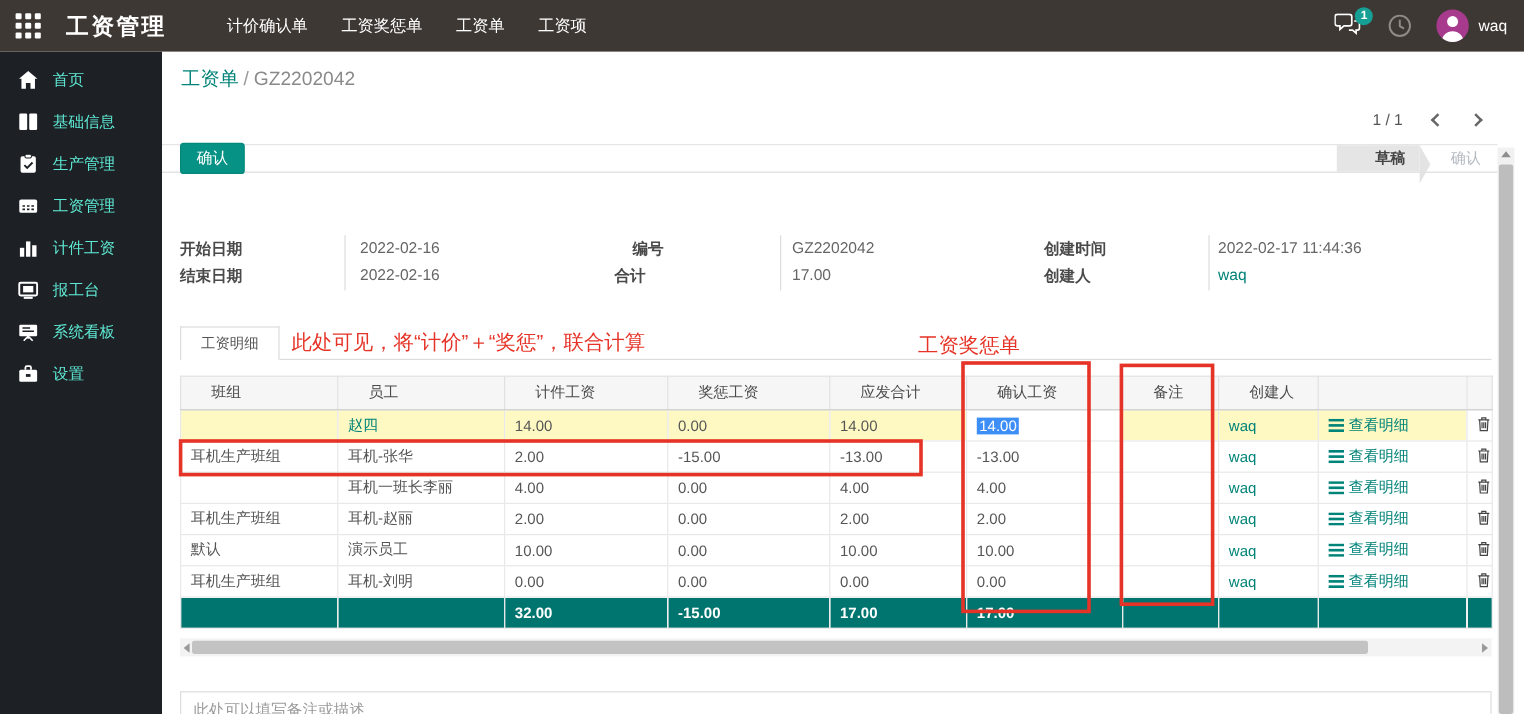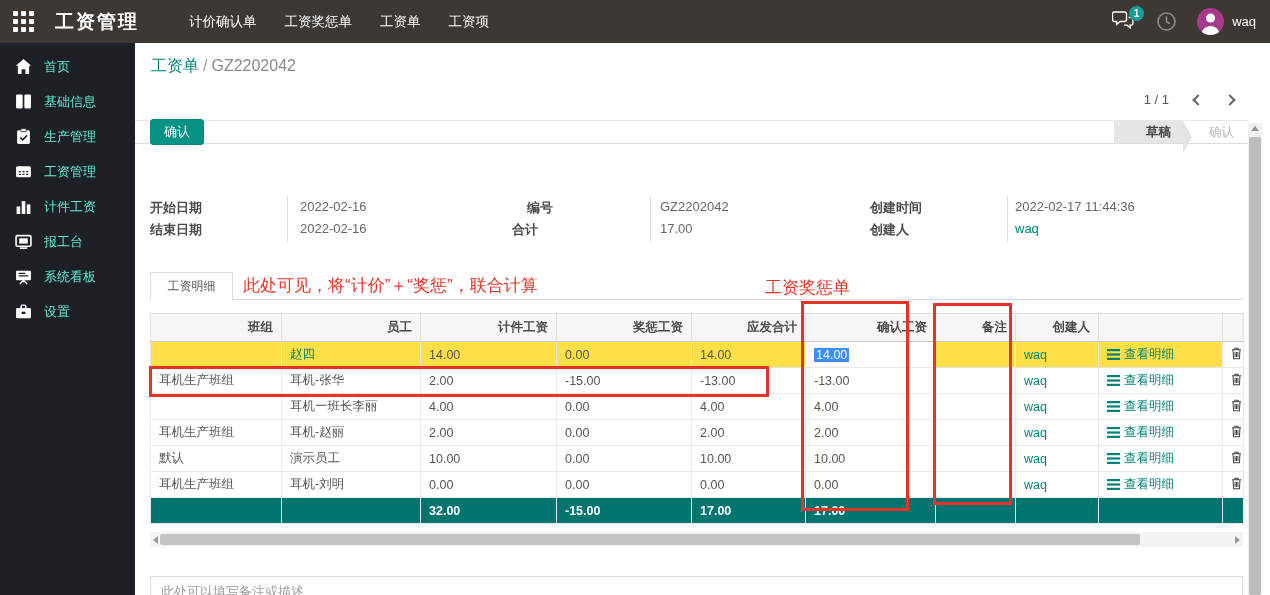--- a/index.html
+++ b/index.html
@@ -55,23 +55,23 @@
   .vline { position:absolute; width:1px; background:#ddd; top:153px; height:46px; }
 
   
   .tab { position:absolute; left:15px; top:229px; width:83px; height:28px; background:#fff; border:1px solid #ddd; border-bottom:none; z-index:2; display:flex; align-items:center; justify-content:center; font-size:12px; color:#555; cursor:pointer; }
   .tab-line { position:absolute; left:15px; top:256px; width:1093px; height:1px; background:#ddd; }
   .note-red { position:absolute; color:#e63327; font-size:17px; white-space:nowrap; z-index:3; }
 
   
   .list-wrap { position:absolute; left:15px; top:270px; width:1093px; }
   table.list { border-collapse:collapse; table-layout:fixed; width:1093px; font-size:12.5px; color:#555; }
-  table.list th { height:28px; background:#f6f6f6; font-weight:bold; color:#4a4a4a; text-align:right; padding:0 8px; border:1px solid #e0e0e0; border-bottom:1px solid #c9c9c9; cursor:pointer; overflow:hidden; white-space:nowrap; }
+  table.list th { height:28px; background:#f6f6f6; font-weight:normal; color:#4a4a4a; text-align:left; padding:0 25px; border:1px solid #e0e0e0; border-bottom:1px solid #c9c9c9; cursor:pointer; overflow:hidden; white-space:nowrap; }
   table.list td { height:26px; padding:0 8px; border:1px solid #e8e8e8; overflow:hidden; white-space:nowrap; cursor:pointer; }
-  tbody tr.selected td { background:#fde047; }
+  tbody tr.selected td { background:#fef9c3; }
   tbody tr.selected td.cell-input { background:#fff; }
   .sel-text { background:#3e8ef7; color:#fff; padding:0 2px; }
   .tlink { color:#008378; }
   .detail-cell { color:#008378; }
   .detail-cell .dl { display:inline-flex; align-items:center; gap:4px; }
   td.trash-cell { background:#fff !important; text-align:center; padding:0 3px; }
   tfoot td { background:#00756f; color:#fff; font-weight:bold; border:1px solid #00756f; }
 
   
   .hscroll { position:absolute; left:15px; top:489px; width:1093px; height:15px; background:#f3f3f3; cursor:pointer; }

